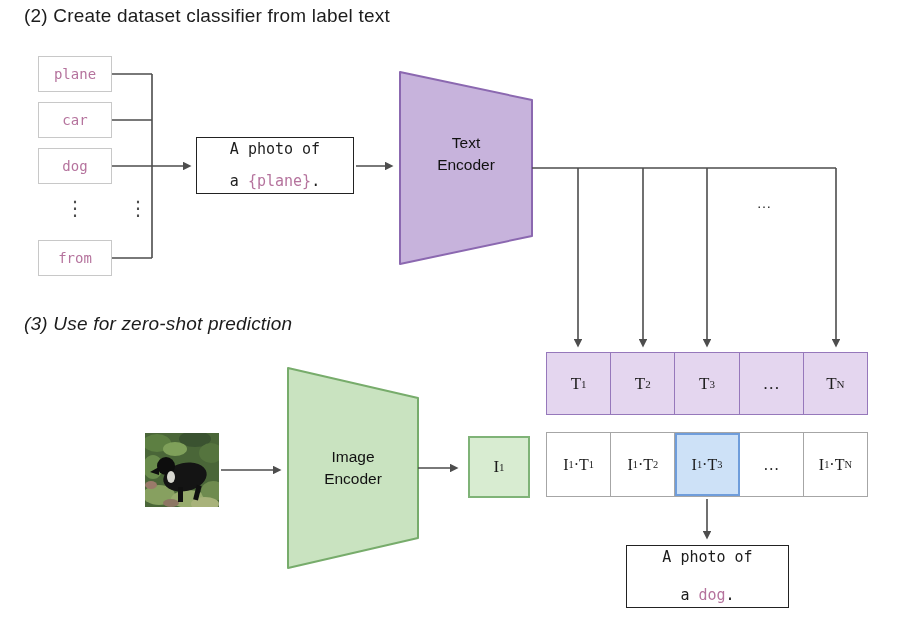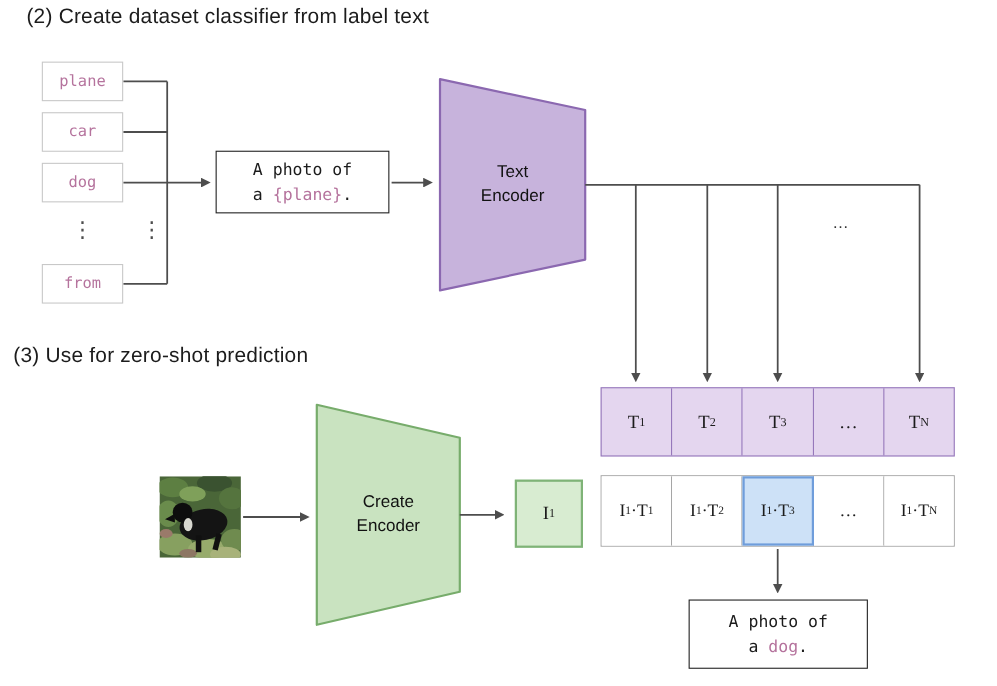--- a/index.html
+++ b/index.html
@@ -12,21 +12,21 @@
   .title { font-size:19px; color:#1c1c1c; letter-spacing:.2px; }
   .mono { font-family:"DejaVu Sans Mono","Liberation Mono",monospace; }
   .serif { font-family:"Liberation Serif","DejaVu Serif",serif; }
 
   .label-box { width:74px; height:36px; border:1.5px solid var(--label_box_border);
     background:#fff; display:flex; align-items:center; justify-content:center;
     font-size:14px; color:var(--label_text); }
   .vdots { font-family:"DejaVu Sans",sans-serif; font-size:20px; color:#4d4d4d; line-height:20px; }
 
   .prompt-box,.output-box { border:1.5px solid var(--box_border); background:#fff;
-    display:flex; flex-direction:column; align-items:center; justify-content:center;
+    display:flex; flex-direction:column; align-items:center; justify-content:space-between;
     font-size:15px; color:#1c1c1c; line-height:23px; }
   .obj { color:var(--label_text); }
 
   .enc-label { text-align:center; font-size:15.5px; color:#111; line-height:22px; }
 
   .row { display:flex; }
   .t-row { border:1.6px solid var(--t_row_border); background:var(--t_row_fill); }
   .t-cell { flex:1; display:flex; align-items:center; justify-content:center;
     border-right:1.6px solid var(--t_row_border); font-size:17px; color:#1c1c1c; }
   .t-cell:last-child { border-right:none; }
@@ -38,29 +38,29 @@
   .sim-cell.hl { background:var(--highlight_fill); outline:2px solid var(--highlight_border); outline-offset:-2px; }
 
   .i1-box { border:2px solid var(--i_box_border); background:var(--i_box_fill);
     display:flex; align-items:center; justify-content:center; font-size:17px; color:#1c1c1c; }
 
   sub { font-size:0.65em; line-height:0; }
   .top-ellipsis { font-size:15px; color:#333; }
 
   
   .pos-title2 { left:24px; top:5px; }
-  .pos-title3 { left:12px; top:313px; }
+  .pos-title3 { left:24px; top:313px;font-style:italic; }
   .pos-lbl0 { left:38px; top:56px; }
   .pos-lbl1 { left:38px; top:102px; }
   .pos-lbl2 { left:38px; top:148px; }
   .pos-lbl3 { left:38px; top:240px; }
   .pos-vd1 { left:63px; top:198px; width:24px; text-align:center; }
   .pos-vd2 { left:126px; top:198px; width:24px; text-align:center; }
   .pos-prompt { left:196px; top:137px; width:158px; height:57px; }
-  .pos-tenc-label { left:400px; top:146px; width:132px; }
+  .pos-tenc-label { left:400px; top:132px; width:132px; }
   .pos-top-ellipsis { left:748px; top:194px; width:32px; text-align:center; }
   .pos-trow { left:546px; top:352px; width:322px; height:63px; }
   .pos-photo { left:145px; top:433px; width:74px; height:74px; }
   .pos-ienc-label { left:288px; top:446px; width:130px; }
   .pos-i1 { left:468px; top:436px; width:62px; height:62px; }
   .pos-simrow { left:546px; top:432px; width:322px; height:65px; }
   .pos-output { left:626px; top:545px; width:163px; height:63px; }
 </style>
 </head>
 <body>
@@ -155,21 +155,21 @@
       <ellipse cx="40" cy="44" rx="22" ry="14" fill="#141414" transform="rotate(-12 40 44)"></ellipse>
       <circle cx="21" cy="33" r="9" fill="#0d0d0d"></circle>
       <path d="M14 34 L5 39 L14 42 Z" fill="#0d0d0d"></path>
       <rect x="50" y="52" width="5" height="15" fill="#101010" transform="rotate(14 52 59)"></rect>
       <rect x="33" y="54" width="5" height="15" fill="#101010"></rect>
       <ellipse cx="26" cy="44" rx="4" ry="6" fill="#d8d8d0"></ellipse>
     </svg>
   </div>
 
   <div class="abs enc-label pos-ienc-label">
-    <div>Create</div>
+    <div>Image</div>
     <div>Encoder</div>
   </div>
 
   <div class="abs i1-box serif pos-i1">
     <span>I</span>
       <sub>1</sub>
   </div>
 
   <div class="abs row sim-row serif pos-simrow">
     <div class="sim-cell">

